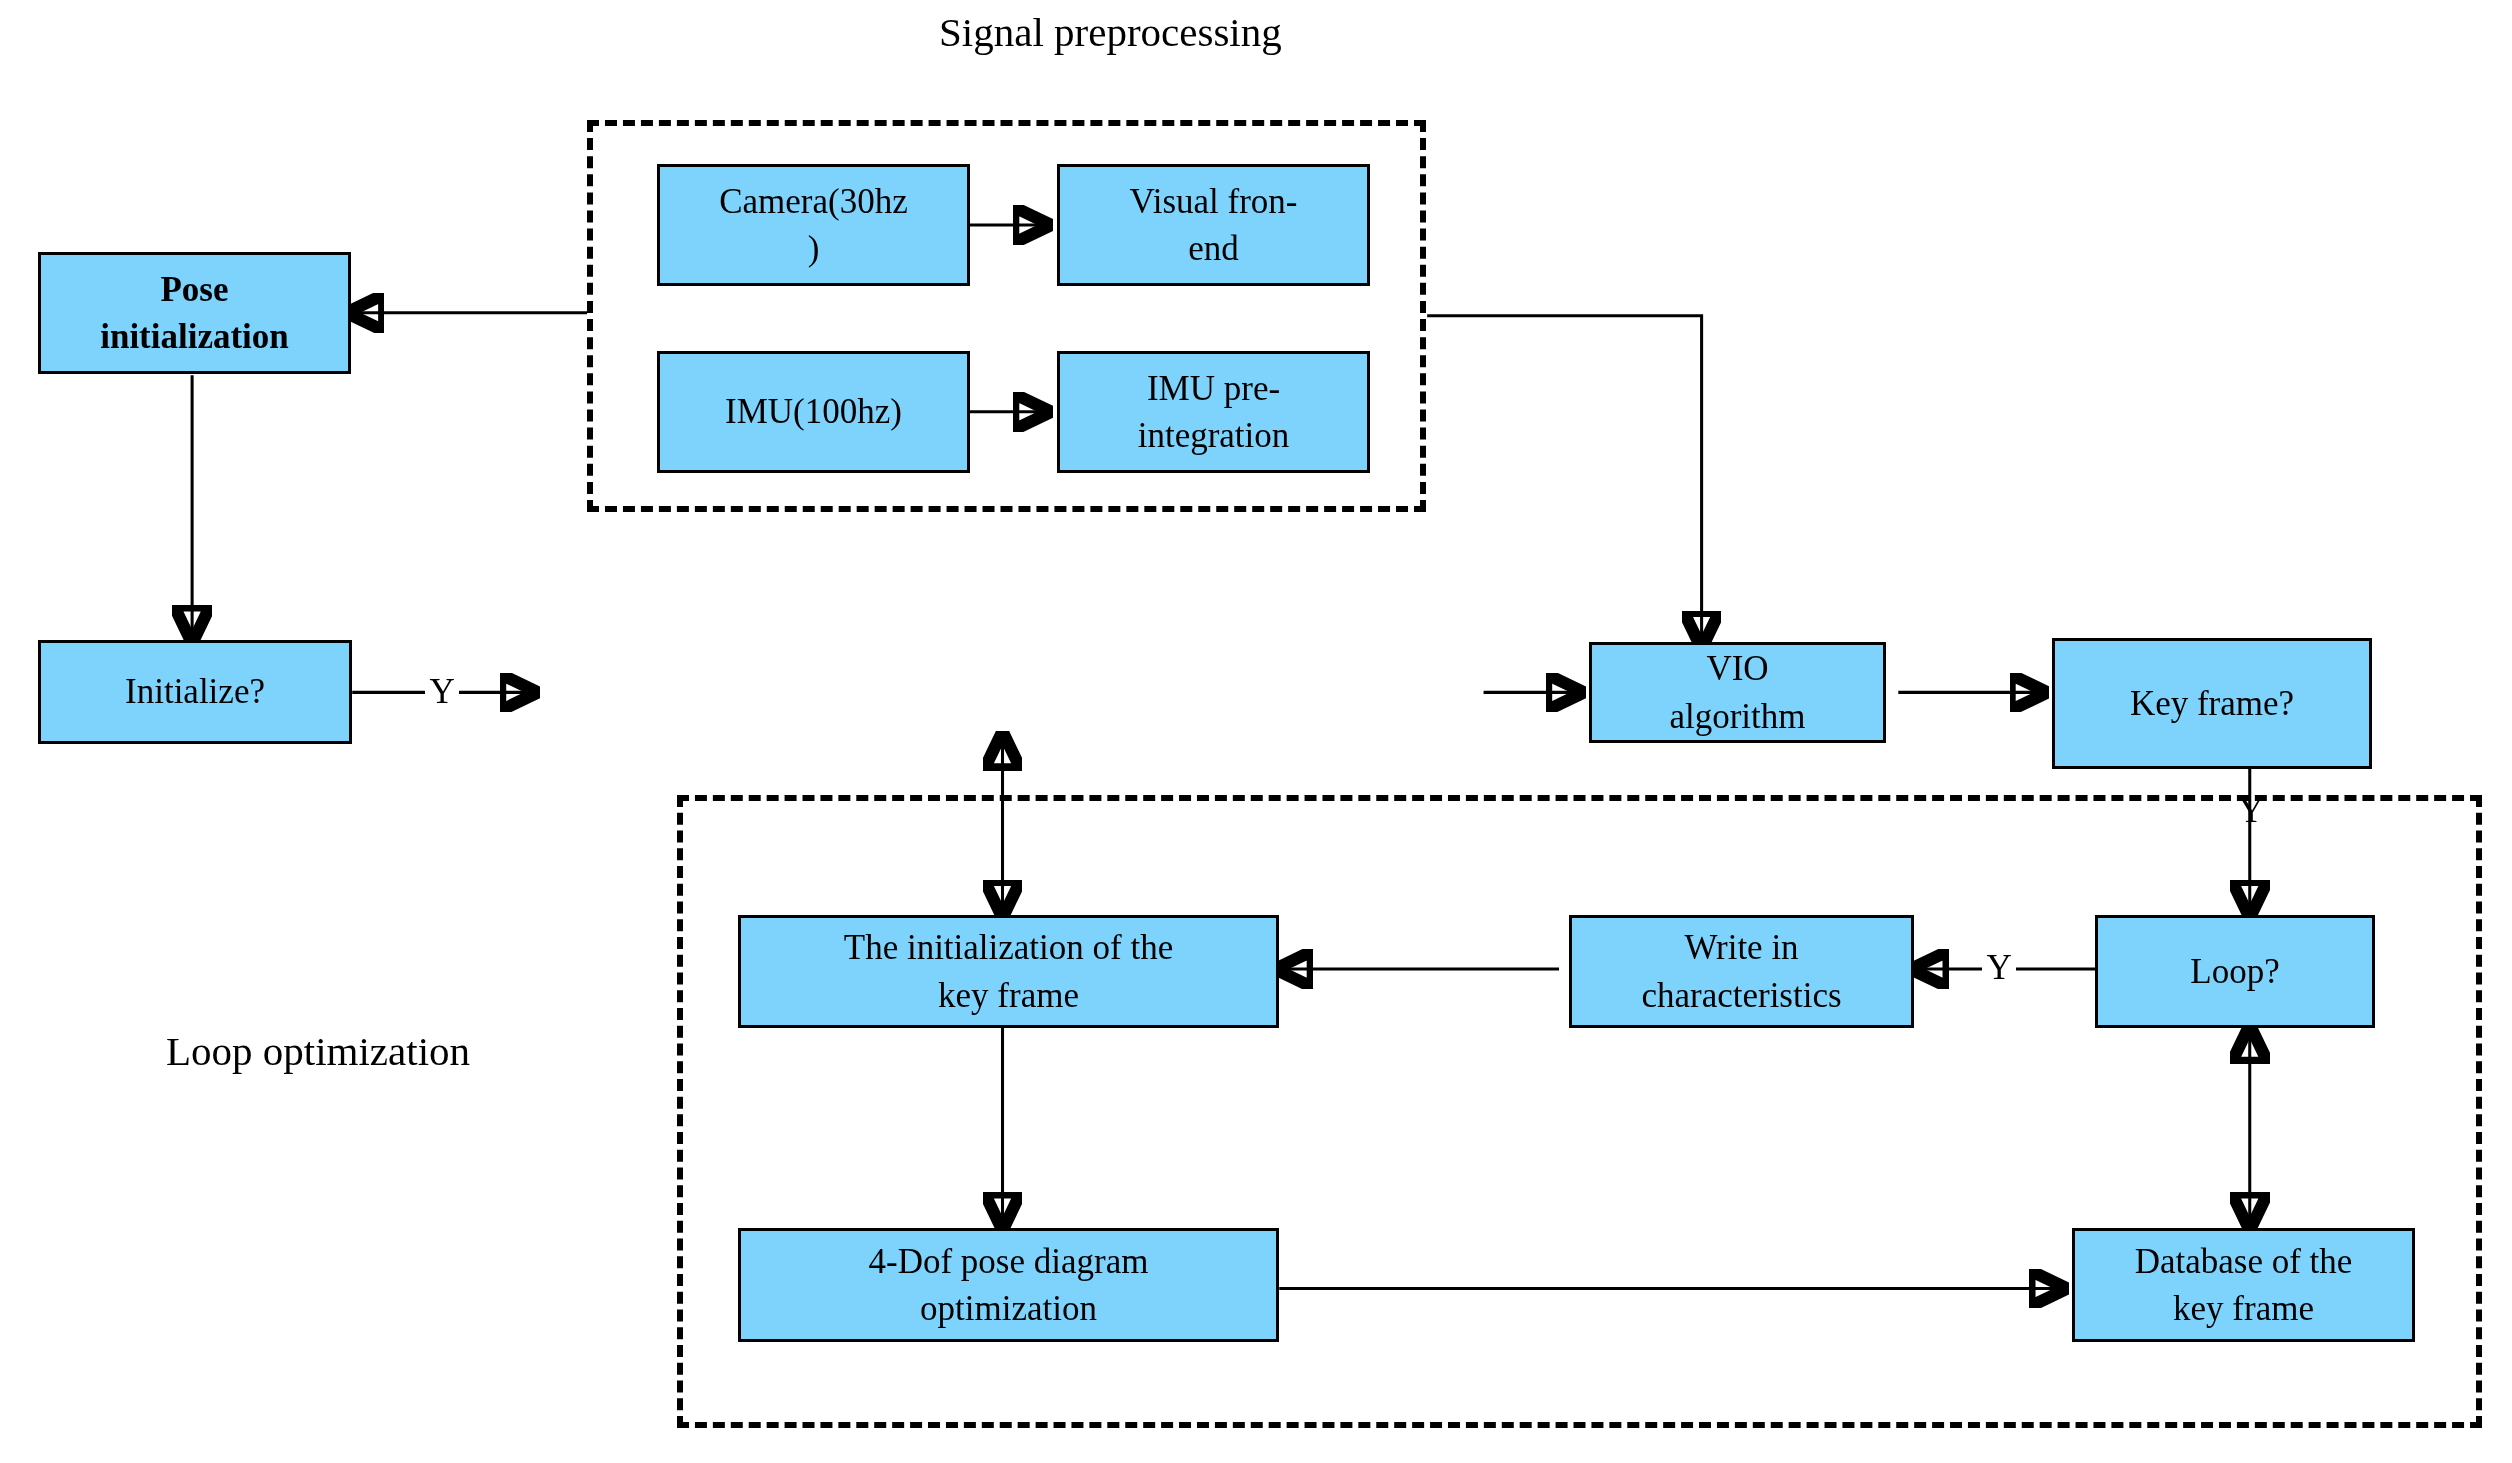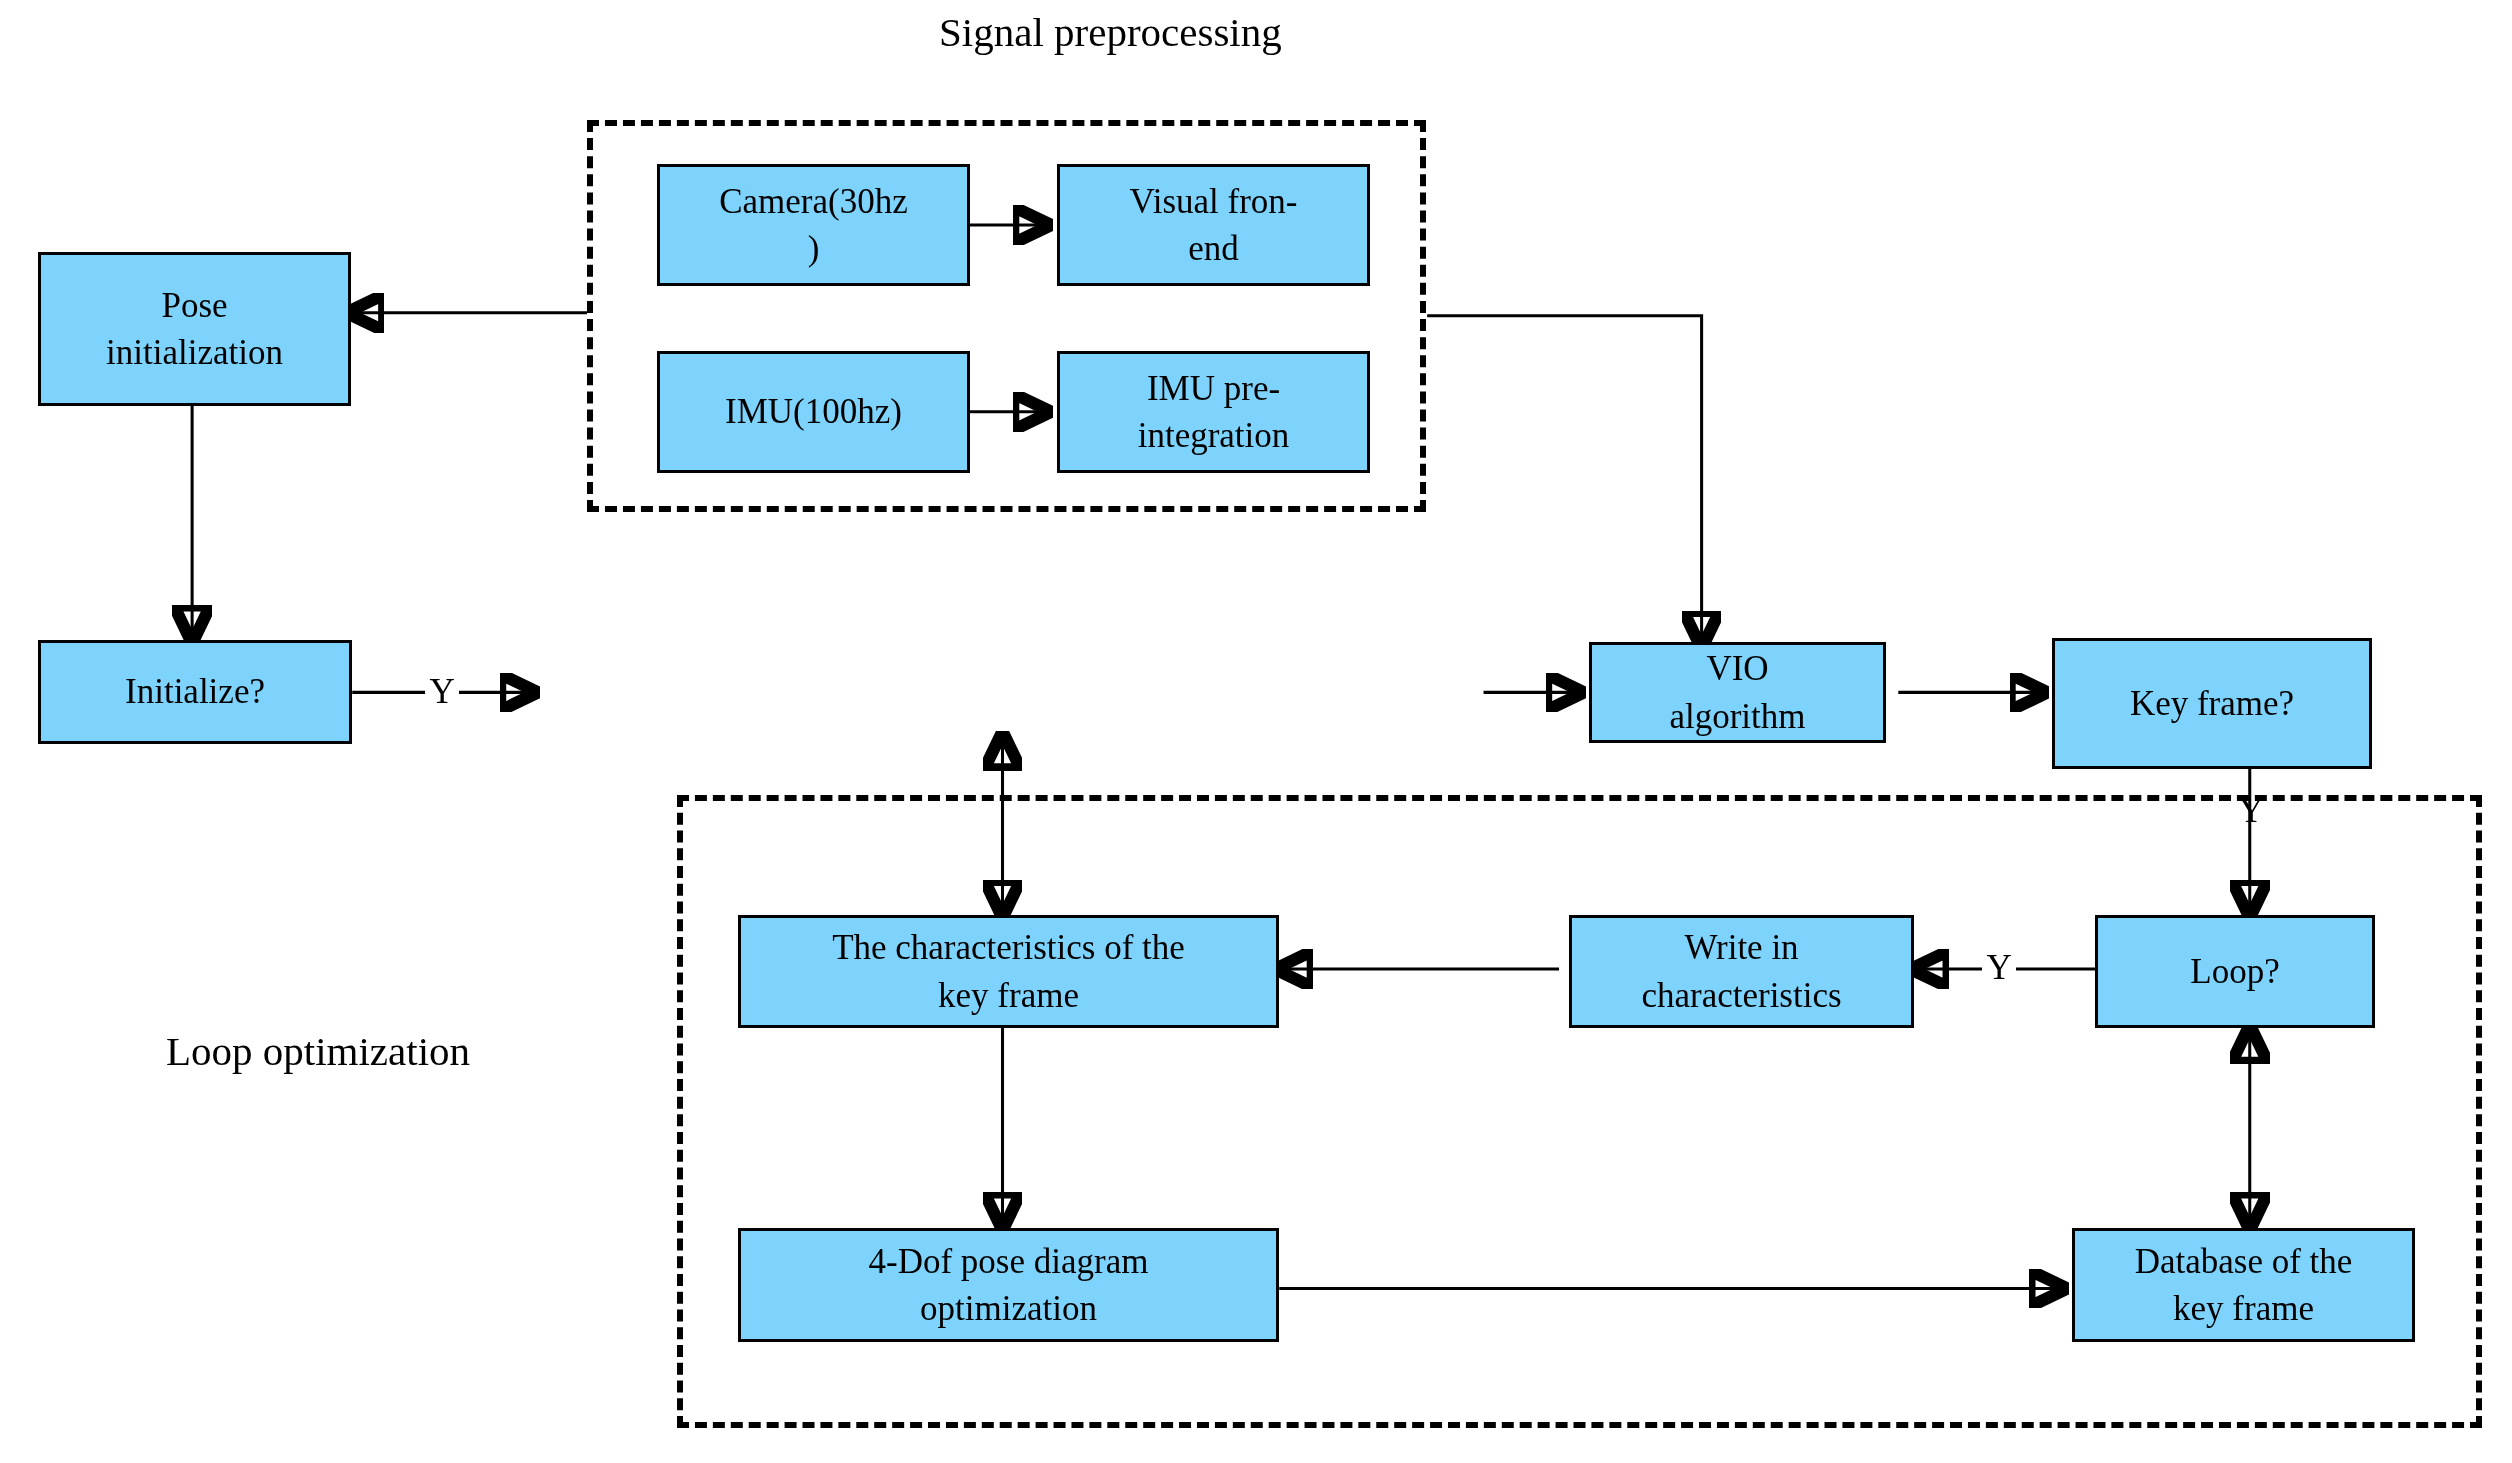--- a/index.html
+++ b/index.html
@@ -125,21 +125,21 @@
 
     <line x1="1315" y1="965" x2="1315" y2="1198" marker-end="url(#ah)" marker-start="url(#ahstart)"></line>
 
     <line x1="1315" y1="1348" x2="1315" y2="1608" marker-end="url(#ah)"></line>
 
     <polyline points="1678,1690 2706,1690" marker-end="url(#ah)"></polyline>
 
     <line x1="2951" y1="1350" x2="2951" y2="1608" marker-end="url(#ah)" marker-start="url(#ahstart)"></line>
   </svg>
 
-  <div class="node" style="left:38px; top:252px; width:313px; height:154px;">
+  <div class="node" style="left:38px; top:252px; width:313px; height:122px;font-weight:bold;">
     <span class="node-text">Pose
 initialization</span>
   </div>
 
   <div class="node" style="left:657px; top:164px; width:313px; height:122px;">
     <span class="node-text">Camera(30hz
 )</span>
   </div>
 
   <div class="node" style="left:1057px; top:164px; width:313px; height:122px;">
@@ -164,21 +164,21 @@
   <div class="node" style="left:1589px; top:642px; width:297px; height:101px;">
     <span class="node-text">VIO
 algorithm</span>
   </div>
 
   <div class="node" style="left:2052px; top:638px; width:320px; height:131px;">
     <span class="node-text">Key frame?</span>
   </div>
 
   <div class="node" style="left:738px; top:915px; width:541px; height:113px;">
-    <span class="node-text">The characteristics of the
+    <span class="node-text">The initialization of the
 key frame</span>
   </div>
 
   <div class="node" style="left:1569px; top:915px; width:345px; height:113px;">
     <span class="node-text">Write in
 characteristics</span>
   </div>
 
   <div class="node" style="left:2095px; top:915px; width:280px; height:113px;align-items:center;">
     <span class="node-text">Loop?</span>

